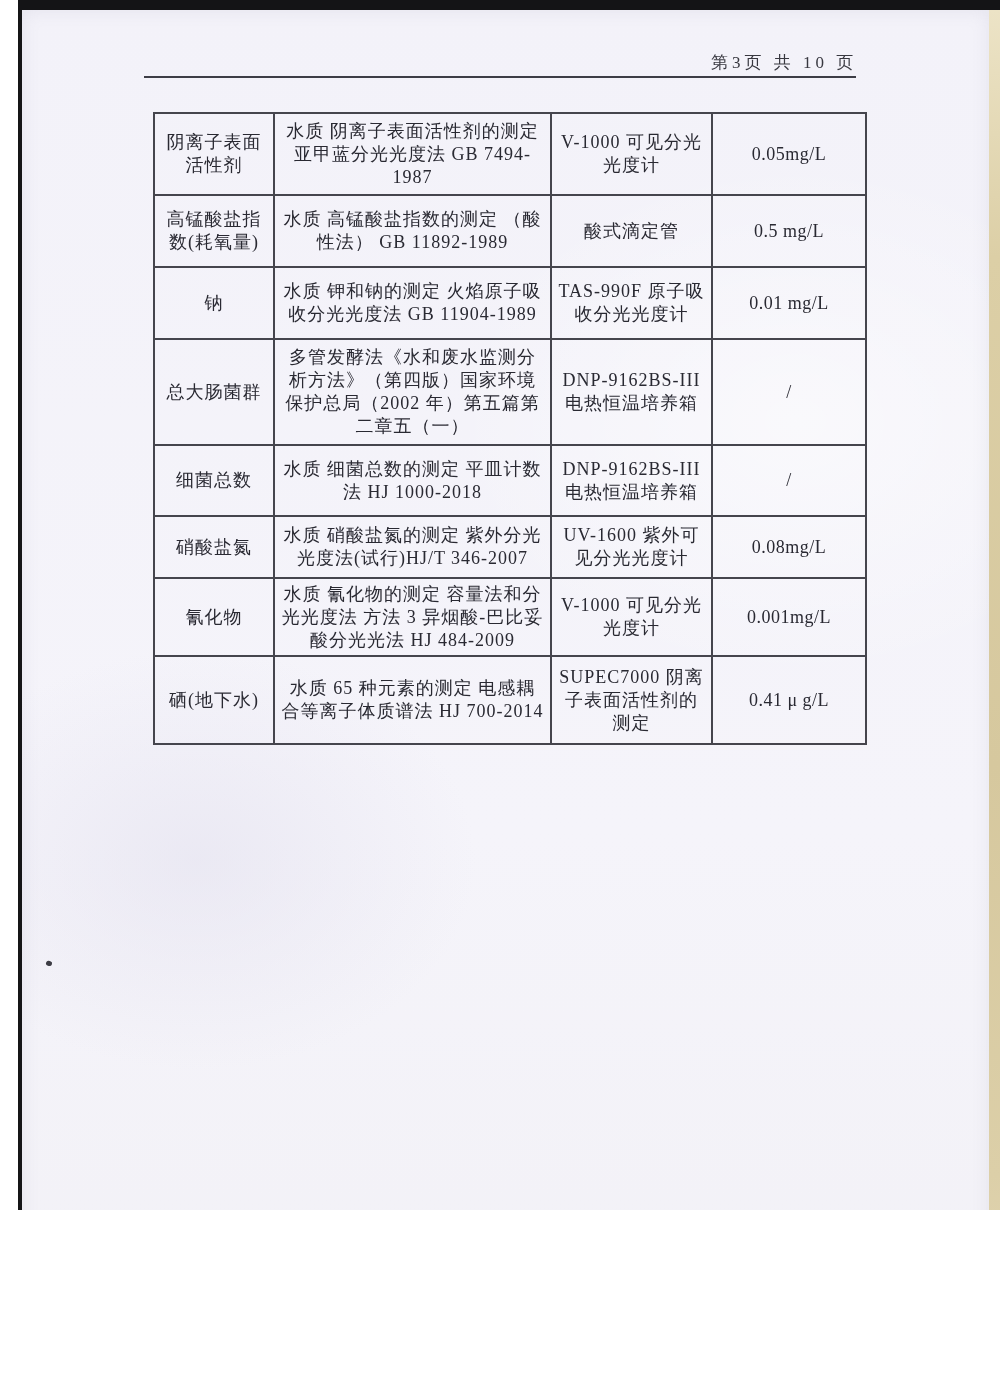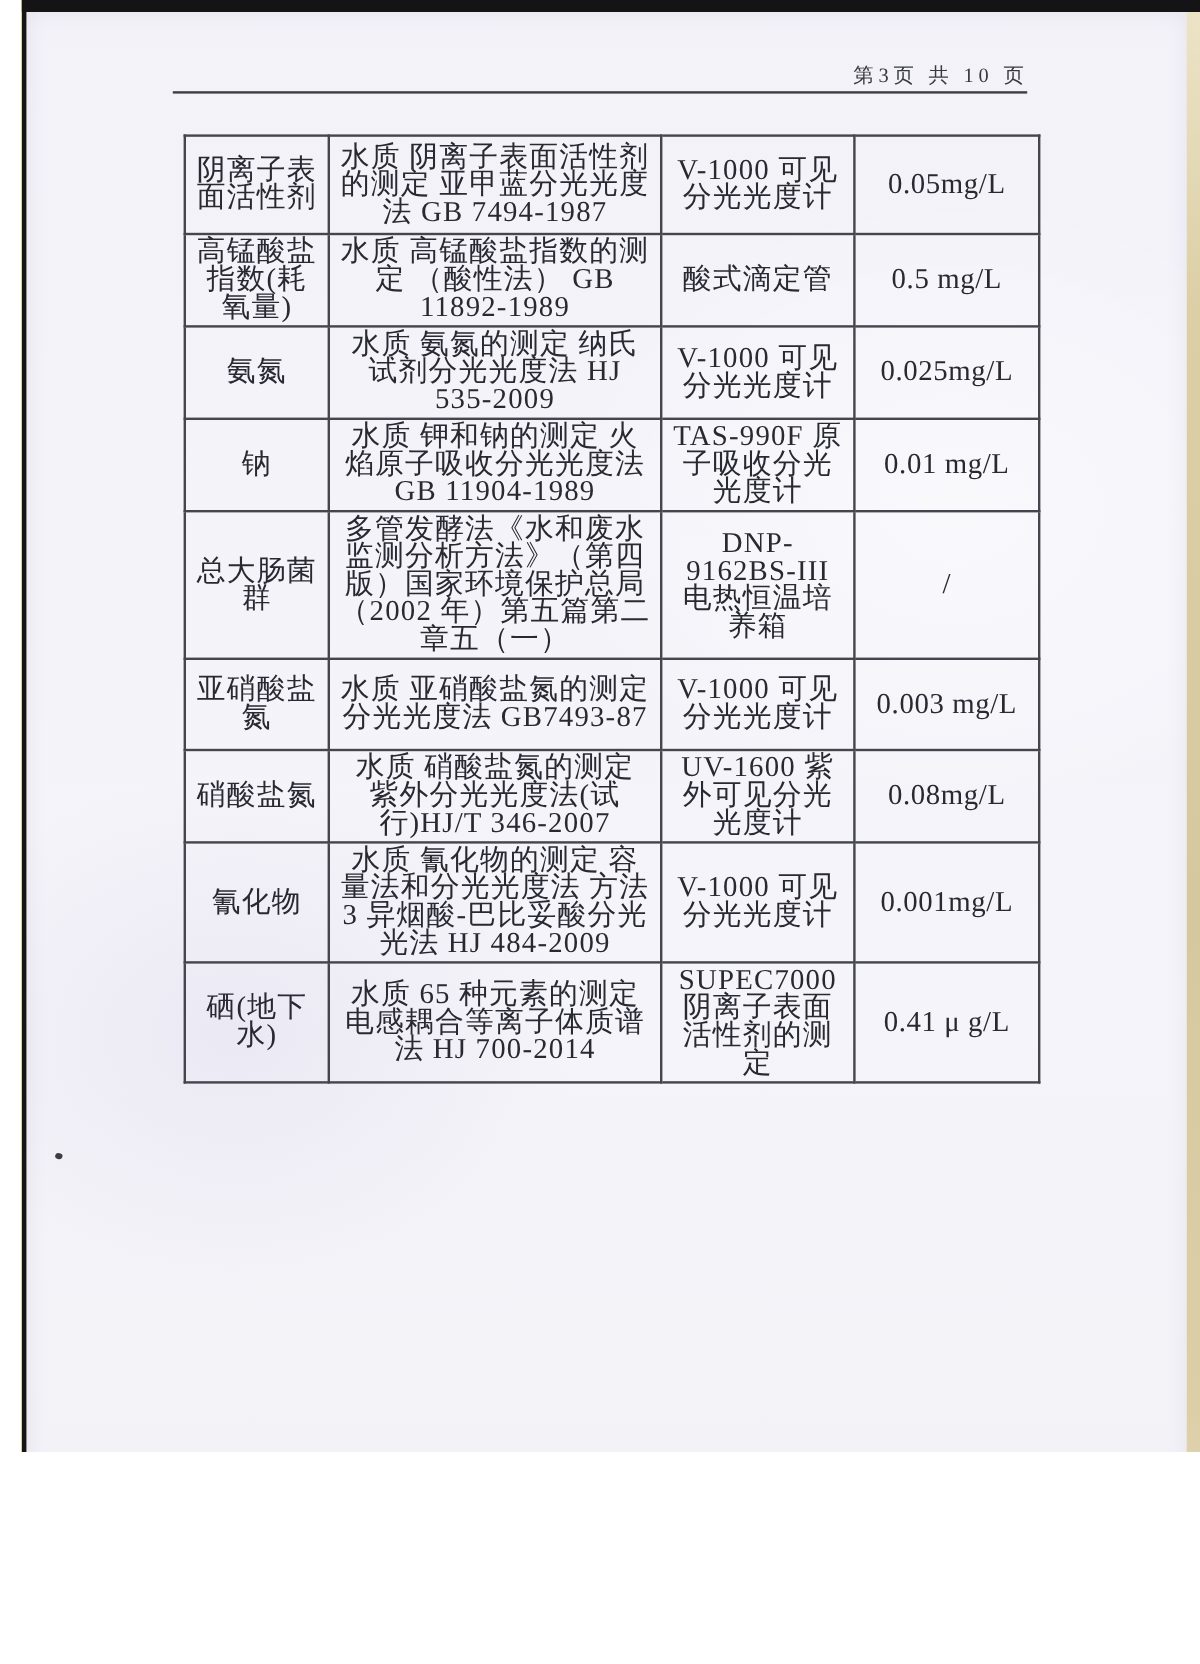--- a/index.html
+++ b/index.html
@@ -39,21 +39,21 @@
     font-size:17px;color:#383840;letter-spacing:4px;white-space:nowrap;
   }
   .header-rule{
     position:absolute;left:126px;top:76px;width:712px;height:2px;background:#3d3d46;
   }
 
   
   table.doc{
     position:absolute;left:135px;top:112px;width:712px;
     border-collapse:collapse;table-layout:fixed;
-    font-size:24px;color:#292932;letter-spacing:1px;
+    font-size:18px;color:#292932;letter-spacing:1px;
   }
   table.doc td{
     border:2px solid #45454d;
     text-align:center;vertical-align:middle;
     padding:3px 6px;line-height:23px;
     overflow:hidden;
   }
   col.c1{width:120px;} col.c2{width:277px;} col.c3{width:161px;} col.c4{width:154px;}
   td.limit{letter-spacing:0.5px;}
 </style>
@@ -86,43 +86,37 @@
         <td>水质 阴离子表面活性剂的测定 亚甲蓝分光光度法 GB 7494-1987</td>
         <td>V-1000 可见分光光度计</td>
         <td class="limit">0.05mg/L</td>
       </tr>
       <tr style="height:72px">
         <td>高锰酸盐指数(耗氧量)</td>
         <td>水质 高锰酸盐指数的测定 （酸性法） GB 11892-1989</td>
         <td>酸式滴定管</td>
         <td class="limit">0.5 mg/L</td>
       </tr>
-      <tr style="height:74px">
-        <td>氨氮</td>
-        <td>水质 氨氮的测定 纳氏试剂分光光度法 HJ 535-2009</td>
-        <td>V-1000 可见分光光度计</td>
-        <td class="limit">0.025mg/L</td>
-      </tr>
       <tr style="height:72px">
         <td>钠</td>
         <td>水质 钾和钠的测定 火焰原子吸收分光光度法 GB 11904-1989</td>
         <td>TAS-990F 原子吸收分光光度计</td>
         <td class="limit">0.01 mg/L</td>
       </tr>
       <tr style="height:106px">
         <td>总大肠菌群</td>
         <td>多管发酵法《水和废水监测分析方法》（第四版）国家环境保护总局（2002 年）第五篇第二章五（一）</td>
         <td>DNP-9162BS-III 电热恒温培养箱</td>
         <td class="limit">/</td>
       </tr>
-      <tr style="height:76px">
-        <td>亚硝酸盐氮</td>
-        <td>水质 亚硝酸盐氮的测定分光光度法 GB7493-87</td>
-        <td>V-1000 可见分光光度计</td>
-        <td class="limit">0.003 mg/L</td>
+      <tr style="height:71px">
+        <td>细菌总数</td>
+        <td>水质 细菌总数的测定 平皿计数法 HJ 1000-2018</td>
+        <td>DNP-9162BS-III 电热恒温培养箱</td>
+        <td class="limit">/</td>
       </tr>
       <tr style="height:62px">
         <td>硝酸盐氮</td>
         <td>水质 硝酸盐氮的测定 紫外分光光度法(试行)HJ/T 346-2007</td>
         <td>UV-1600 紫外可见分光光度计</td>
         <td class="limit">0.08mg/L</td>
       </tr>
       <tr style="height:78px">
         <td>氰化物</td>
         <td>水质 氰化物的测定 容量法和分光光度法 方法 3 异烟酸-巴比妥酸分光光法 HJ 484-2009</td>

